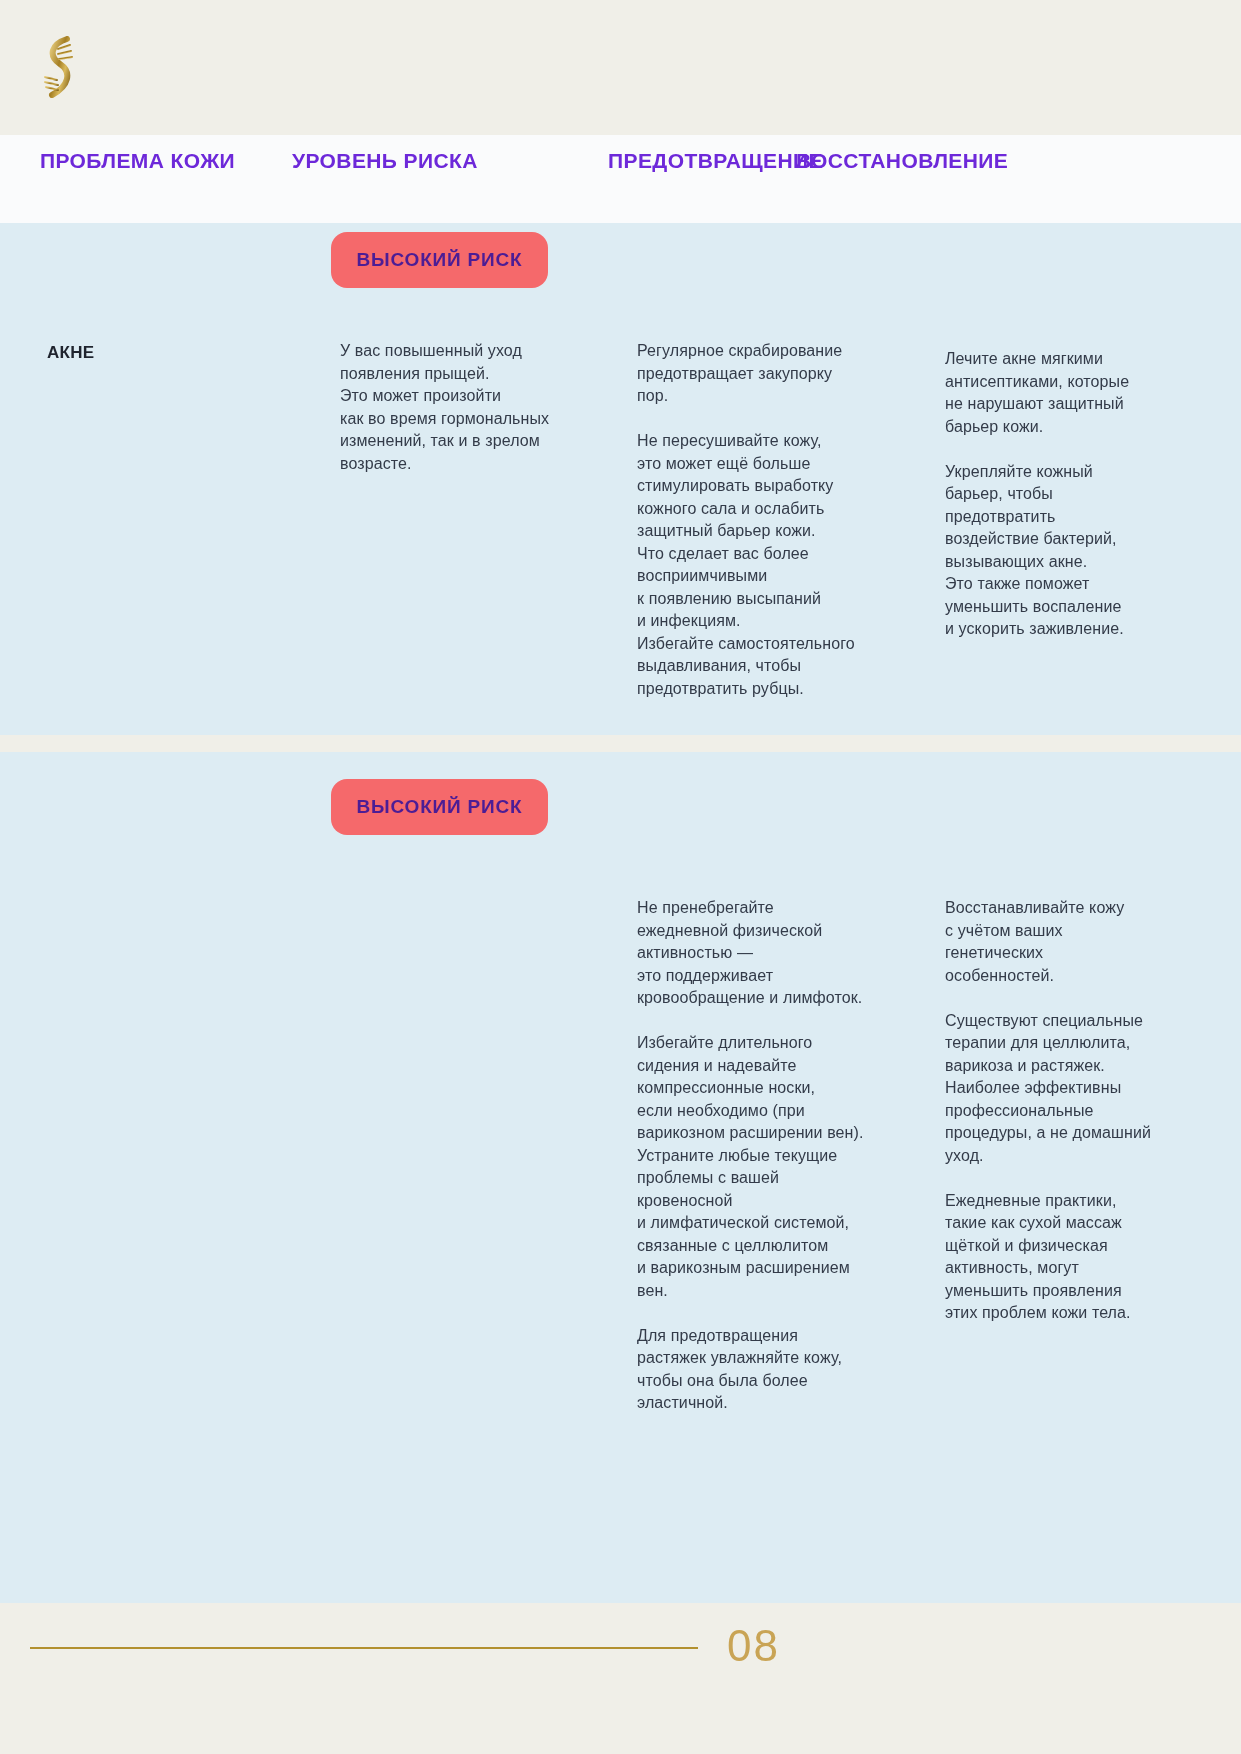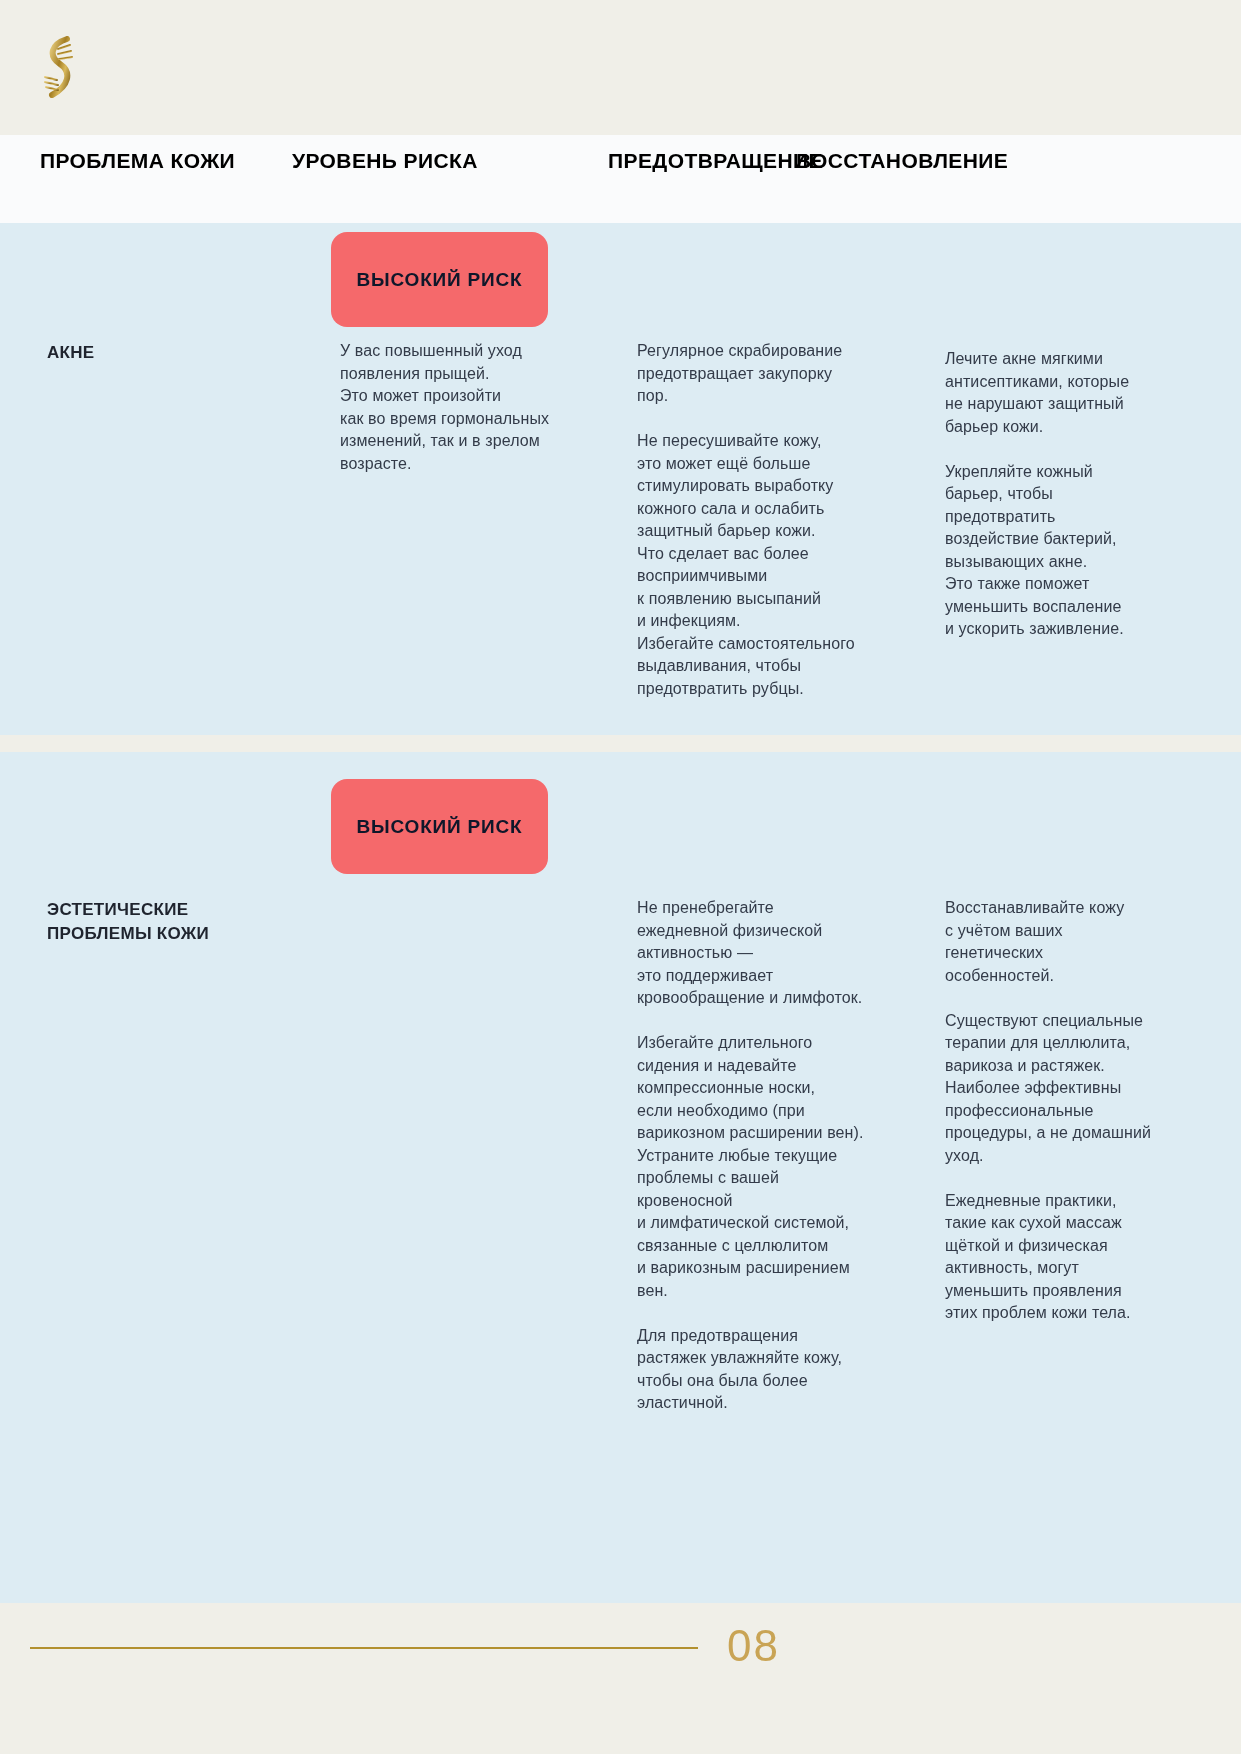--- a/index.html
+++ b/index.html
@@ -25,41 +25,41 @@
     position: absolute;
     left: 0; top: 135px;
     width: 100%; height: 88px;
     background: #fafbfc;
   }
   .col-header {
     position: absolute;
     top: 14px;
     font-size: 21px;
     font-weight: 700;
-    color: #000000;
+    color: #6d28d9;
     letter-spacing: 0.4px;
     white-space: nowrap;
   }
   .ch1 { left: 40px; }
   .ch2 { left: 292px; }
   .ch3 { left: 608px; }
   .ch4 { left: 796px; }
   .panel {
     position: absolute;
     left: 0; width: 100%;
     background: #ddecf3;
   }
   .panel1 { top: 223px; height: 512px; }
   .panel2 { top: 752px; height: 851px; }
   .badge {
     position: absolute;
-    width: 217px; height: 95px;
+    width: 217px; height: 56px;
     border-radius: 16px;
     background: #f5696b;
-    color: #0f172a;
+    color: #4c1d95;
     font-size: 19px;
     font-weight: 700;
     letter-spacing: 0.8px;
     display: flex;
     align-items: center;
     justify-content: center;
     white-space: nowrap;
   }
   .badge1 { left: 331px; top: 232px; }
   .badge2 { left: 331px; top: 779px; }
@@ -165,22 +165,20 @@
 Укрепляйте кожный
 барьер, чтобы
 предотвратить
 воздействие бактерий,
 вызывающих акне.
 Это также поможет
 уменьшить воспаление
 и ускорить заживление.</div>
 
   <div class="badge badge2">ВЫСОКИЙ РИСК</div>
-  <div class="cell problem s2-problem">ЭСТЕТИЧЕСКИЕ
-ПРОБЛЕМЫ КОЖИ</div>
   <div class="cell s2-prev">Не пренебрегайте
 ежедневной физической
 активностью —
 это поддерживает
 кровообращение и лимфоток.
 
 Избегайте длительного
 сидения и надевайте
 компрессионные носки,
 если необходимо (при

